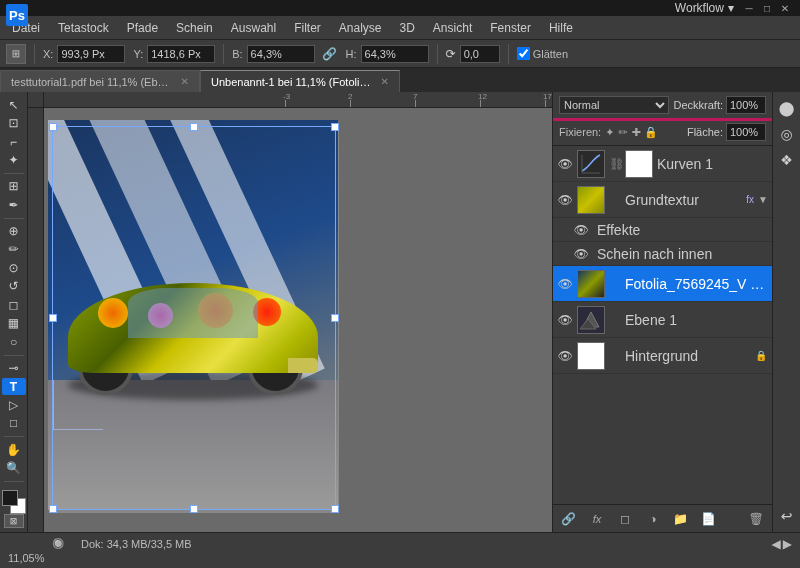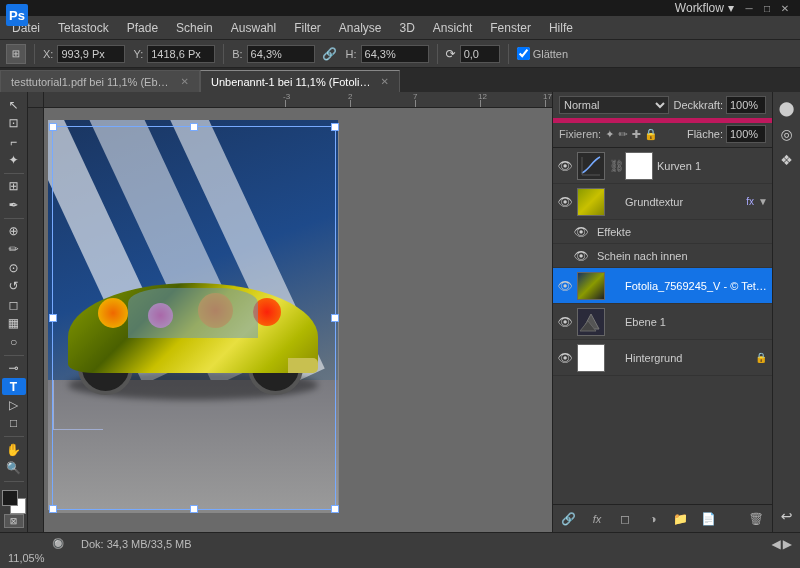--- a/index.html
+++ b/index.html
@@ -232,21 +232,21 @@
     }
     .panel-tab.active { background: #3c3c3c; color: #fff; }
     .panel-tab-right {
       margin-left: auto; display: flex; align-items: center; padding: 0 4px; gap: 4px;
     }
     .panel-tab-right span { font-size: 10px; color: #888; cursor: pointer; }
 
     #layers-options {
       padding: 4px 6px;
       display: flex; align-items: center; gap: 4px;
-      border-bottom: 5px solid #be185d;
+      border-bottom: 3px solid #be185d;
     }
     #layers-options select {
       background: #2a2a2a; border: 1px solid #555; color: #ccc;
       font-size: 11px; height: 18px; flex: 1;
     }
     #layers-options .opacity-group {
       display: flex; align-items: center; gap: 3px; font-size: 11px;
     }
     #layers-options input[type=text] {
       width: 40px; height: 18px;
@@ -293,21 +293,21 @@
       flex-shrink: 0; overflow: hidden;
       display: flex; align-items: center; justify-content: center;
     }
     .layer-thumb-mask {
       width: 28px; height: 28px;
       background: white; border: 1px solid #666;
       flex-shrink: 0;
     }
     .layer-chain { font-size: 12px; color: #888; width: 12px; text-align: center; }
     .layer-name {
-      flex: 1; font-size: 11px; color: #ccc; overflow: hidden; text-overflow: ellipsis; white-space: nowrap;
+      flex: 1; font-size: 14px; color: #ccc; overflow: hidden; text-overflow: ellipsis; white-space: nowrap;
     }
     .layer-item.active .layer-name { color: white; }
     .layer-fx { font-size: 10px; color: #aaf; margin-left: 2px; }
     .layer-lock { font-size: 10px; color: #aaa; margin-left: auto; }
 
     #layers-footer {
       height: 28px;
       background: #3c3c3c;
       border-top: 1px solid #222;
       display: flex; align-items: center; padding: 0 6px; gap: 8px;

